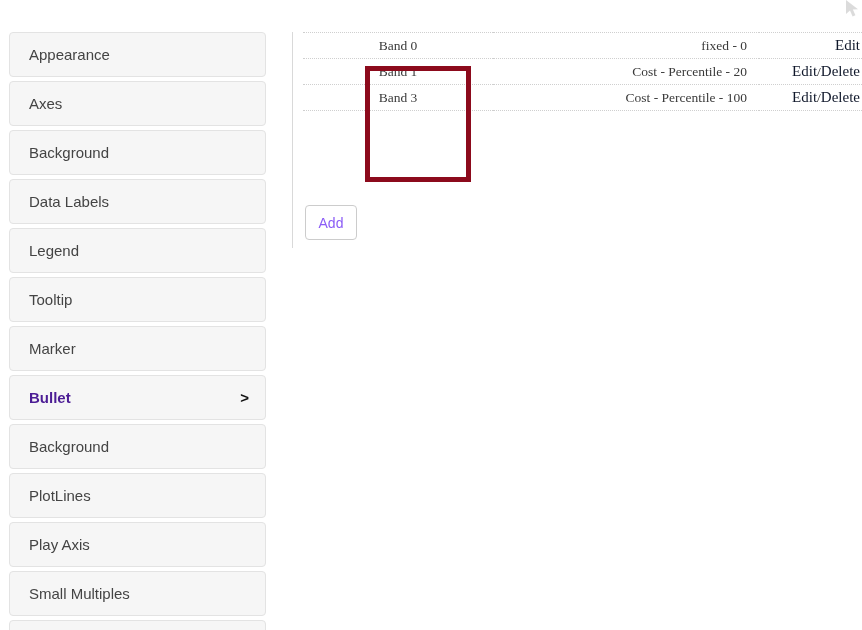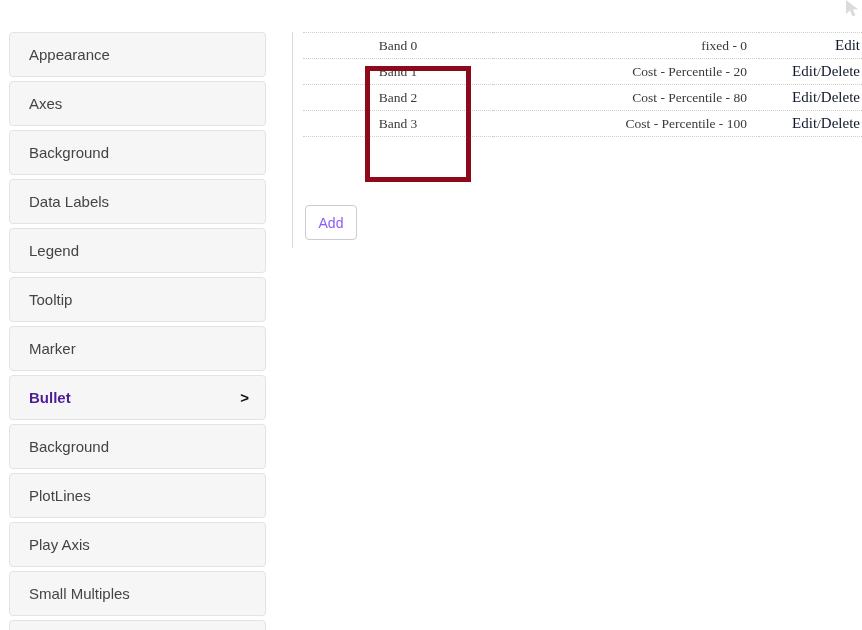--- a/index.html
+++ b/index.html
@@ -215,25 +215,20 @@
             <td class="col-name">Band 0</td>
             <td class="col-value">fixed - 0</td>
             <td class="col-acts"><span class="row-link">Edit</span></td>
           </tr>
           <tr>
             <td class="col-name">Band 1</td>
             <td class="col-value">Cost - Percentile - 20</td>
             <td class="col-acts"><span class="row-link">Edit</span><span class="link-sep">/</span><span class="row-link">Delete</span></td>
           </tr>
           <tr>
-            <td class="col-name">Band 2</td>
-            <td class="col-value">Cost - Percentile - 80</td>
-            <td class="col-acts"><span class="row-link">Edit</span><span class="link-sep">/</span><span class="row-link">Delete</span></td>
-          </tr>
-          <tr>
             <td class="col-name">Band 3</td>
             <td class="col-value">Cost - Percentile - 100</td>
             <td class="col-acts"><span class="row-link">Edit</span><span class="link-sep">/</span><span class="row-link">Delete</span></td>
           </tr>
         </tbody>
     </table>
   </div>
 
   <button id="add-button">Add</button>
 

